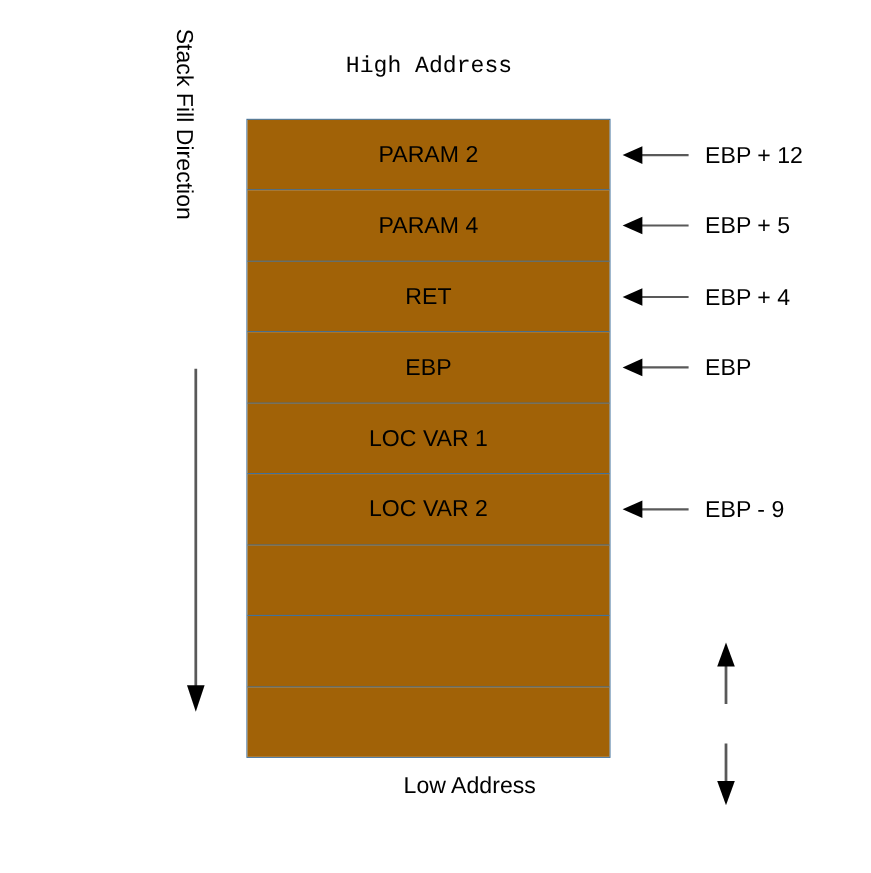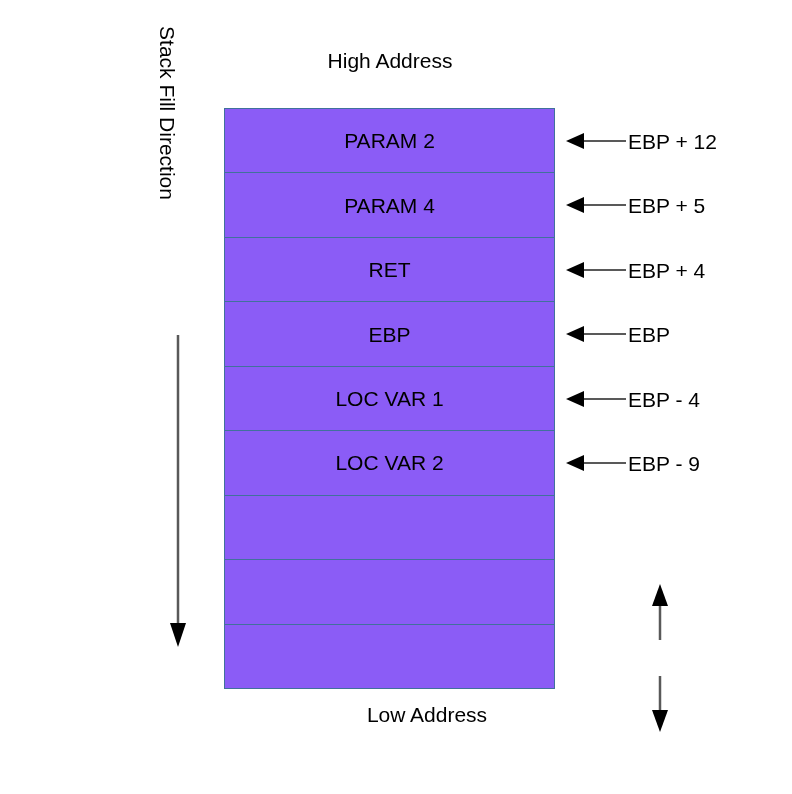--- a/index.html
+++ b/index.html
@@ -21,38 +21,38 @@
 
   
   .caption {
     position: absolute;
     font-size: 21px;
     line-height: 1;
     color: #000000;
     white-space: nowrap;
     text-align: center;
   }
-  #high-address { left: 0; width: 780px; top: 50px; }
+  #high-address { left: 0; width: 780px; top: 50px; font-family: Liberation Mono, monospace; }
   #low-address  { left: 0; width: 780px; top: 704px; padding-left: 37px; }
 
   
   #stack {
     position: absolute;
     left: 224px;
     top: 108px;
     width: 331px;
     height: 581px;
     border: 1px solid #41719c;
     box-sizing: border-box;
     display: flex;
     flex-direction: column;
   }
   .stack-row {
     flex: 1 1 0;
-    background: #8b5cf6;
+    background: #a16207;
     border-bottom: 1px solid #41719c;
     box-sizing: border-box;
     display: flex;
     align-items: center;
     justify-content: center;
     font-size: 21px;
     line-height: 1;
     color: #000000;
     white-space: nowrap;
   }
@@ -86,20 +86,21 @@
   
   .ptr {
     position: absolute;
     left: 560px;
     height: 26px;
     display: flex;
     align-items: center;
   }
   .ptr .arrow-svg { display: block; }
   .ptr .ptr-label {
+    margin-left: 13px;
     font-size: 21px;
     line-height: 1;
     white-space: nowrap;
     color: #000000;
   }
 
   
   #esp-updown {
     position: absolute;
     left: 640px;
@@ -161,27 +162,20 @@
   </div>
 
   <div class="ptr" style="top:321px">
     <svg class="arrow-svg" width="68" height="26" viewBox="0 0 68 26">
       <line x1="66" y1="13" x2="20" y2="13" stroke="#595959" stroke-width="2"></line>
       <polygon points="6,13 24,5 24,21" fill="#000000"></polygon>
     </svg>
     <span class="ptr-label">EBP</span>
   </div>
 
-  <div class="ptr" style="top:386px">
-    <svg class="arrow-svg" width="68" height="26" viewBox="0 0 68 26">
-      <line x1="66" y1="13" x2="20" y2="13" stroke="#595959" stroke-width="2"></line>
-      <polygon points="6,13 24,5 24,21" fill="#000000"></polygon>
-    </svg>
-    <span class="ptr-label">EBP - 4</span>
-  </div>
 
   <div class="ptr" style="top:450px">
     <svg class="arrow-svg" width="68" height="26" viewBox="0 0 68 26">
       <line x1="66" y1="13" x2="20" y2="13" stroke="#595959" stroke-width="2"></line>
       <polygon points="6,13 24,5 24,21" fill="#000000"></polygon>
     </svg>
     <span class="ptr-label">EBP - 9</span>
   </div>
 
 

